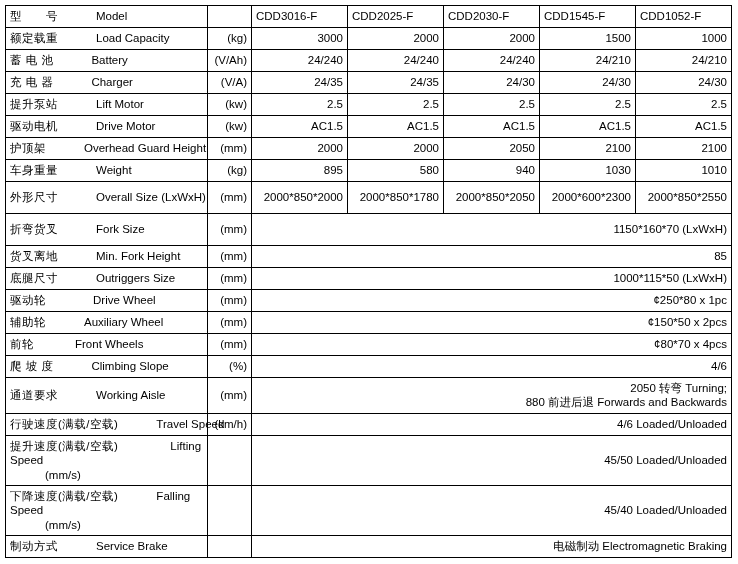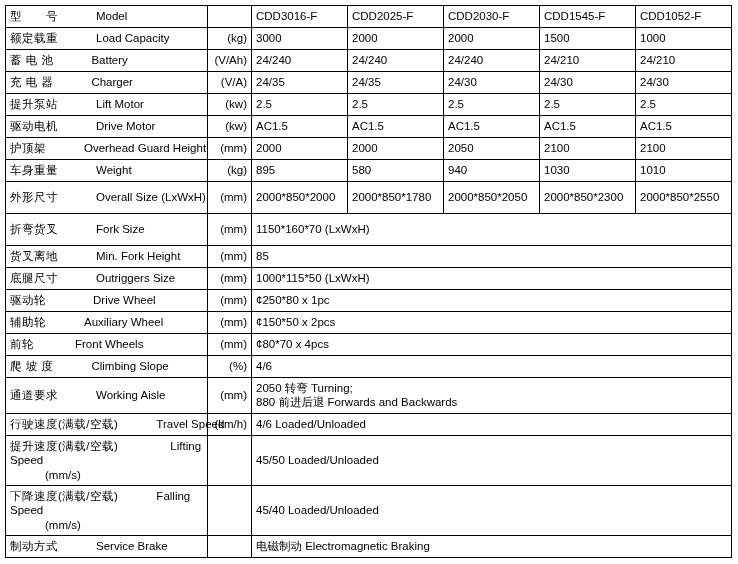--- a/index.html
+++ b/index.html
@@ -50,20 +50,21 @@
     padding-left: 35px;
   }
   .unit-cell {
     text-align: right;
     padding-right: 6px;
     white-space: nowrap;
   }
   .val-cell {
     padding-left: 5px;
     white-space: nowrap;
+    text-align: right;
   }
   .hdr-model .label-cell {
     letter-spacing: 0px;
   }
   .model-name {
     padding-left: 5px;
   }
   .spaced {
     letter-spacing: 6px;
   }
@@ -192,21 +193,21 @@
       </tr>
 
       <tr class="tall2">
         <td class="label-cell">
           <span class="zh">外形尺寸</span><span class="en wavy">Overall Size (LxWxH)</span>
         </td>
         <td class="unit-cell">(mm)</td>
         <td class="val-cell">2000*850*2000</td>
         <td class="val-cell">2000*850*1780</td>
         <td class="val-cell">2000*850*2050</td>
-        <td class="val-cell">2000*850*2300</td>
+        <td class="val-cell">2000*600*2300</td>
         <td class="val-cell">2000*850*2550</td>
       </tr>
 
       <tr class="tall2">
         <td class="label-cell">
           <span class="zh">折弯货叉</span><span class="en">Fork Size</span>
         </td>
         <td class="unit-cell">(mm)</td>
         <td class="val-cell" colspan="5"><span class="wavy">1150*160*70 (LxWxH)</span></td>
       </tr>

